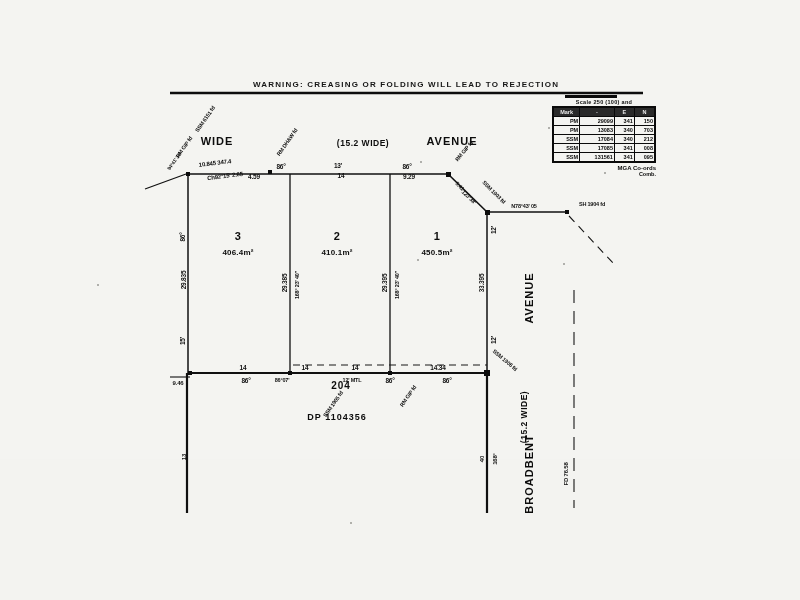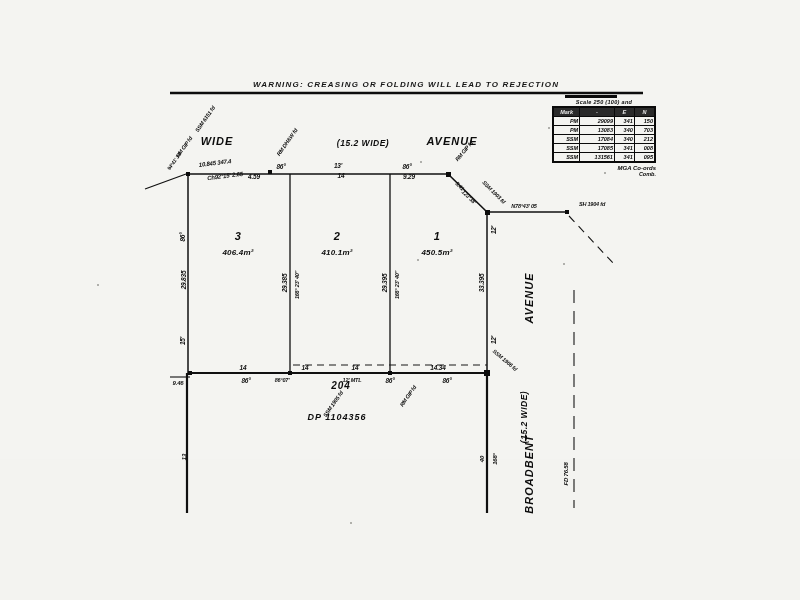--- a/index.html
+++ b/index.html
@@ -1,18 +1,18 @@
 <!DOCTYPE html>
 <html><head>
 <meta charset="utf-8">
 <style>
   html,body{margin:0;padding:0;}
   body{width:800px;height:600px;overflow:hidden;background:#f3f3f0;
        font-family:"Liberation Sans",sans-serif;}
-  #plan{position:relative;width:800px;height:459px;background:#f4f4f1;font-style:italic;}
+  #plan{position:relative;width:800px;height:459px;background:#f4f4f1;}
   svg{position:absolute;left:0;top:0;}
   .lbl{position:absolute;font-weight:bold;color:#0c0c0c;white-space:nowrap;
        transform:translate(-50%,-50%);letter-spacing:0.2px;}
   .rot{transform:translate(-50%,-50%) rotate(-90deg);}
   .anno{position:absolute;font-weight:bold;color:#111;white-space:nowrap;
         letter-spacing:-0.2px;}
   .warning{font-size:8px;letter-spacing:1.2px;color:#161616;}
   .street{font-size:11px;letter-spacing:1px;}
   .street-small{font-size:8.5px;letter-spacing:0.5px;}
   .lotnum{font-size:11px;}

